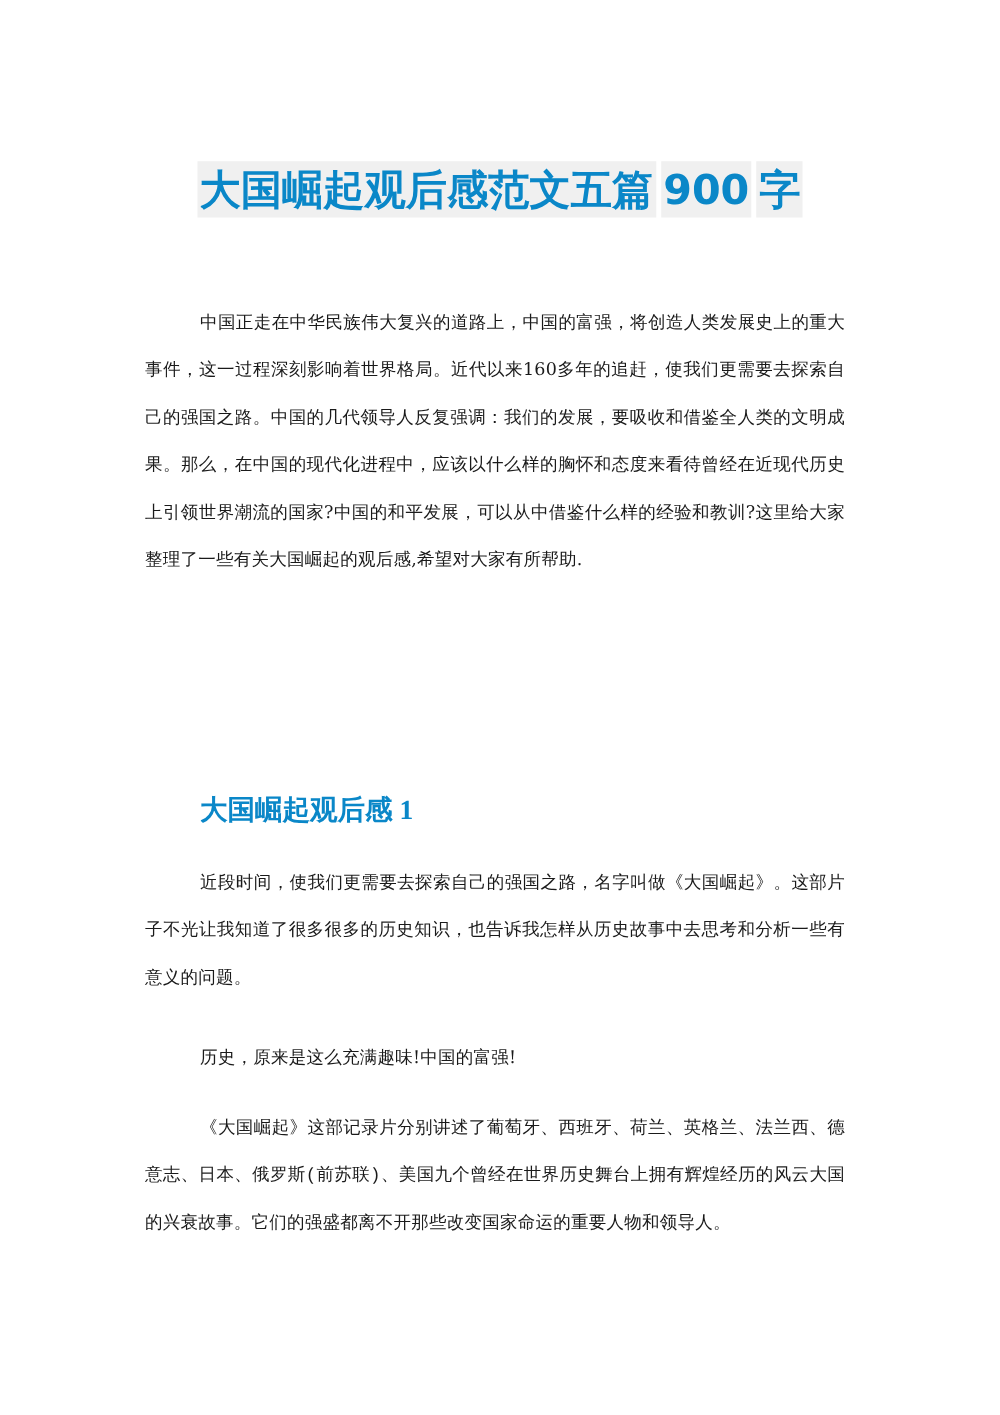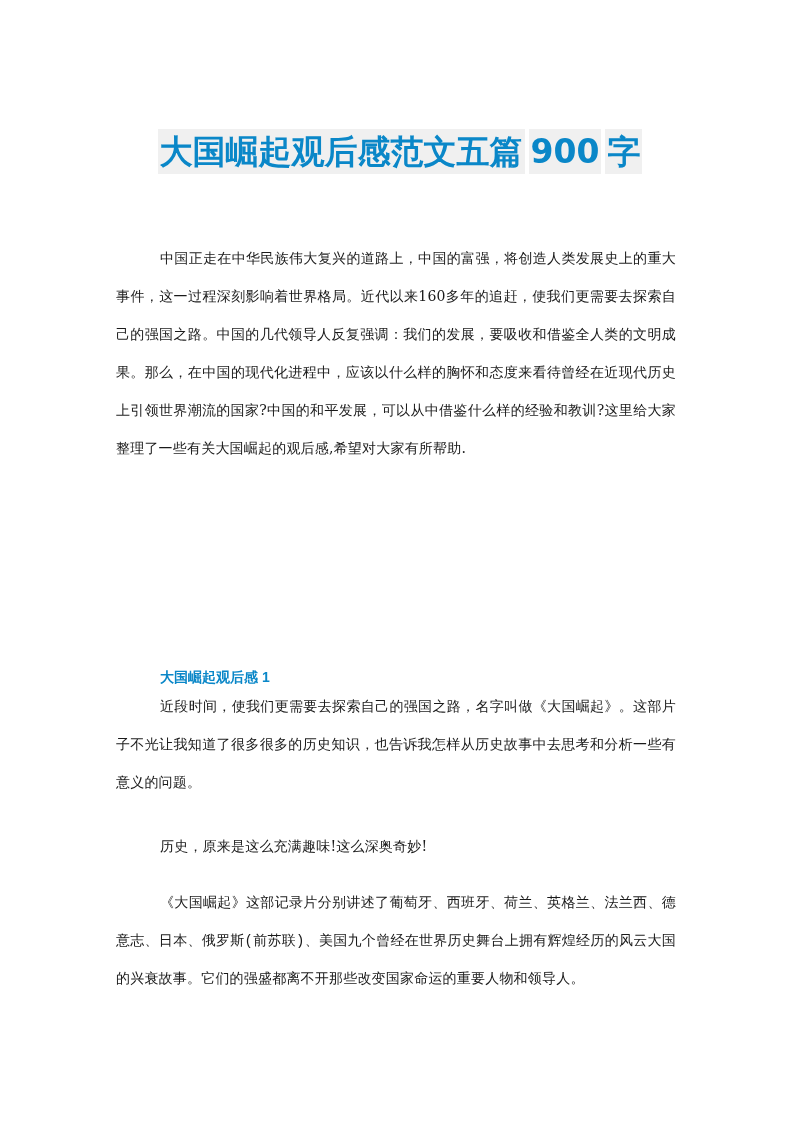--- a/index.html
+++ b/index.html
@@ -51,25 +51,25 @@
       letter-spacing: 0.2px;
     }
     .para {
       margin: 0;
       text-indent: 44px;
       text-align: justify;
     }
     .p1 { top: 215px; }
     .h1 {
       position: absolute;
-      top: 638px;
+      top: 609px;
       left: 160px;
-      font-family: Liberation Sans, sans-serif;
+      font-family: Liberation Serif, serif;
       font-weight: bold;
-      font-size: 14px;
+      font-size: 22px;
       line-height: 30px;
       color: #0a87c8;
     }
     .p2 { top: 663px; }
     .p3 { top: 803px; }
     .p4 { top: 860px; font-family: Liberation Mono, monospace; }
   </style>
 </head>
 <body>
 
@@ -81,20 +81,20 @@
     <p class="para">中国正走在中华民族伟大复兴的道路上，中国的富强，将创造人类发展史上的重大事件，这一过程深刻影响着世界格局。近代以来160多年的追赶，使我们更需要去探索自己的强国之路。中国的几代领导人反复强调：我们的发展，要吸收和借鉴全人类的文明成果。那么，在中国的现代化进程中，应该以什么样的胸怀和态度来看待曾经在近现代历史上引领世界潮流的国家?中国的和平发展，可以从中借鉴什么样的经验和教训?这里给大家整理了一些有关大国崛起的观后感,希望对大家有所帮助.</p>
   </div>
 
   <div class="h1">大国崛起观后感 1</div>
 
   <div class="body p2">
     <p class="para">近段时间，使我们更需要去探索自己的强国之路，名字叫做《大国崛起》。这部片子不光让我知道了很多很多的历史知识，也告诉我怎样从历史故事中去思考和分析一些有意义的问题。</p>
   </div>
 
   <div class="body p3">
-    <p class="para">历史，原来是这么充满趣味!这么深奥奇妙!</p>
+    <p class="para">历史，原来是这么充满趣味!中国的富强!</p>
   </div>
 
   <div class="body p4">
     <p class="para">《大国崛起》这部记录片分别讲述了葡萄牙、西班牙、荷兰、英格兰、法兰西、德意志、日本、俄罗斯(前苏联)、美国九个曾经在世界历史舞台上拥有辉煌经历的风云大国的兴衰故事。它们的强盛都离不开那些改变国家命运的重要人物和领导人。</p>
   </div>
 
 </div>
 
 </body></html>

